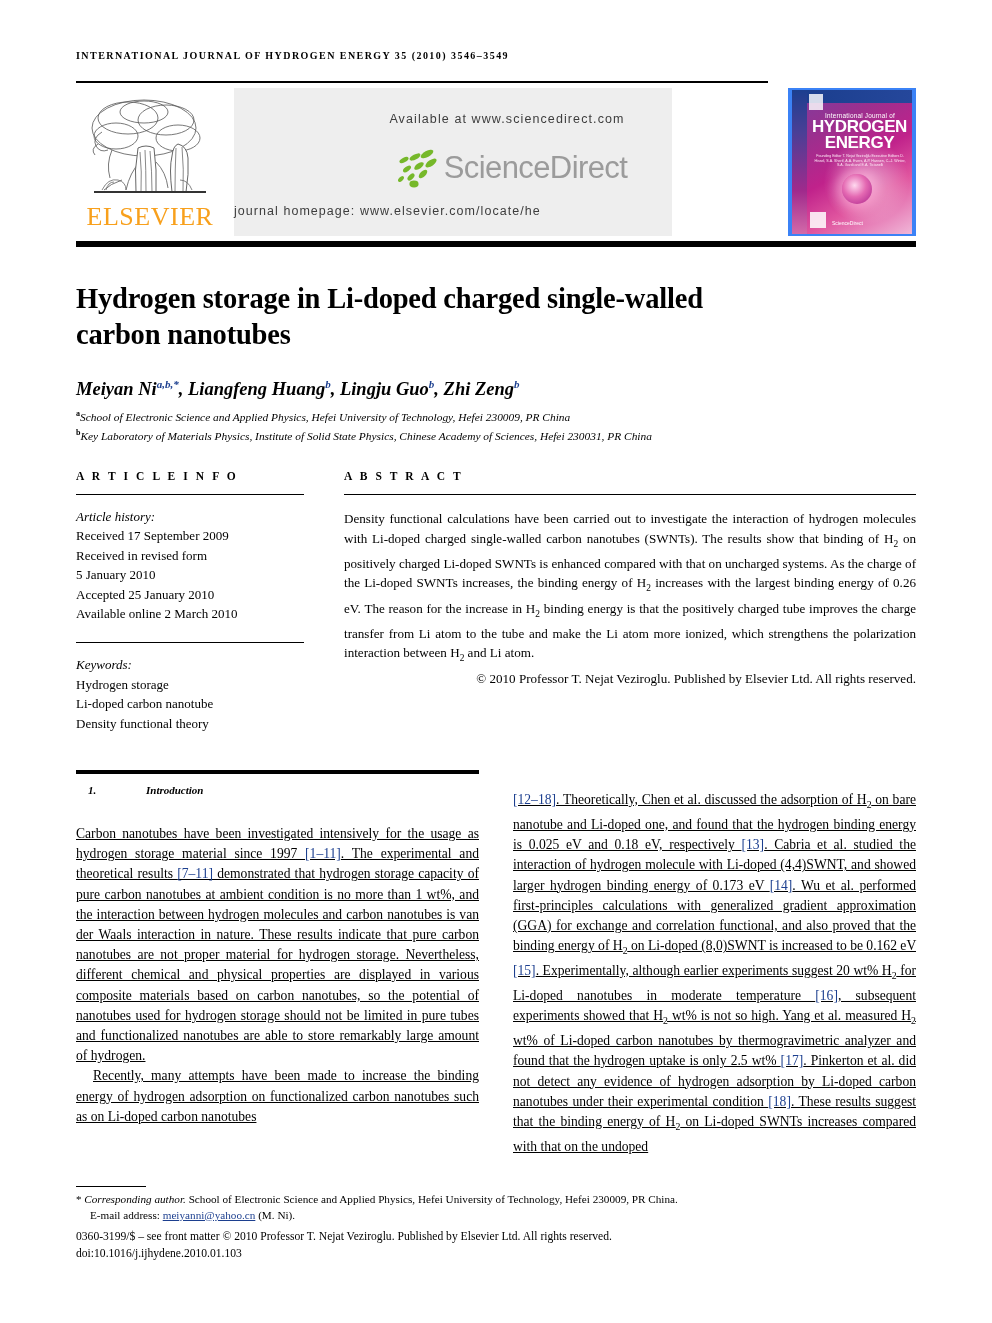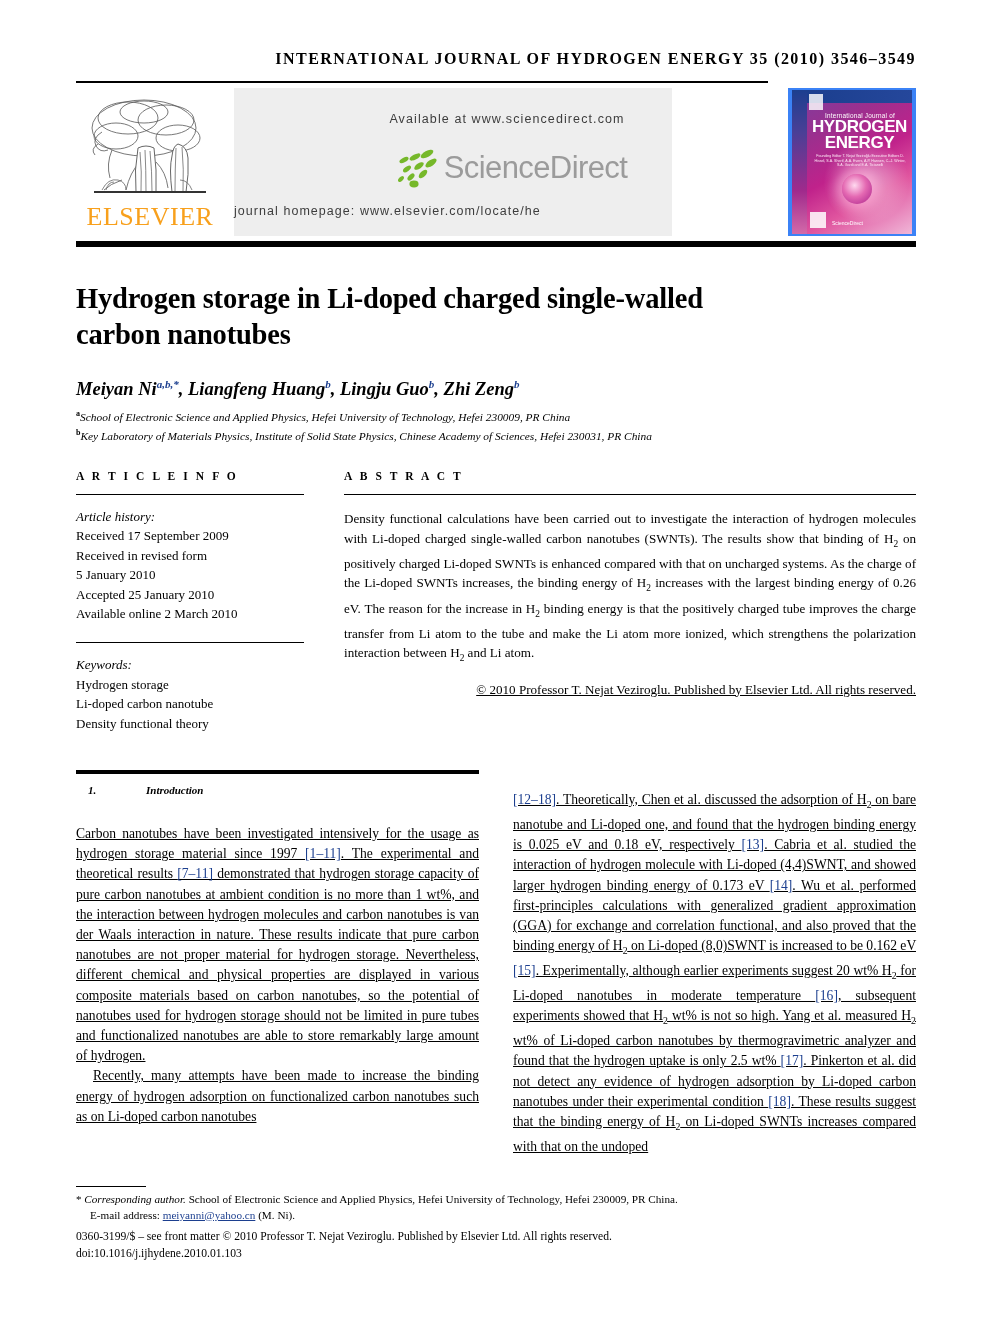--- a/index.html
+++ b/index.html
@@ -20,24 +20,24 @@
     left: 0; top: 0;
     width: 992px;
     height: 1323px;
   }
 
   
   .runhead {
     position: absolute;
     left: 76px; top: 50px;
     width: 840px;
-    text-align: right;
+    text-align: left;
     font-family: "Liberation Serif", serif;
     font-weight: bold;
-    font-size: 16px;
+    font-size: 10px;
     letter-spacing: 1.45px;
     color: #000;
     white-space: nowrap;
   }
 
   
   .masthead-rule-top {
     position: absolute;
     left: 76px; top: 81px;
     width: 692px;
@@ -268,22 +268,21 @@
     font-size: 13.1px;
     line-height: 19.6px;
     text-align: justify;
     margin-top: 14px;
   }
   .abs-copy {
     font-family: "Liberation Serif", serif;
     font-size: 13.1px;
     line-height: 19.6px;
     text-align: right;
-    margin-top: 11px;
-    text-decoration: underline;
+    margin-top: 0;
   }
 
   
   .body-rule {
     position: absolute;
     left: 76px; top: 770px;
     width: 403px;
     height: 4px;
     background: #000;
   }

